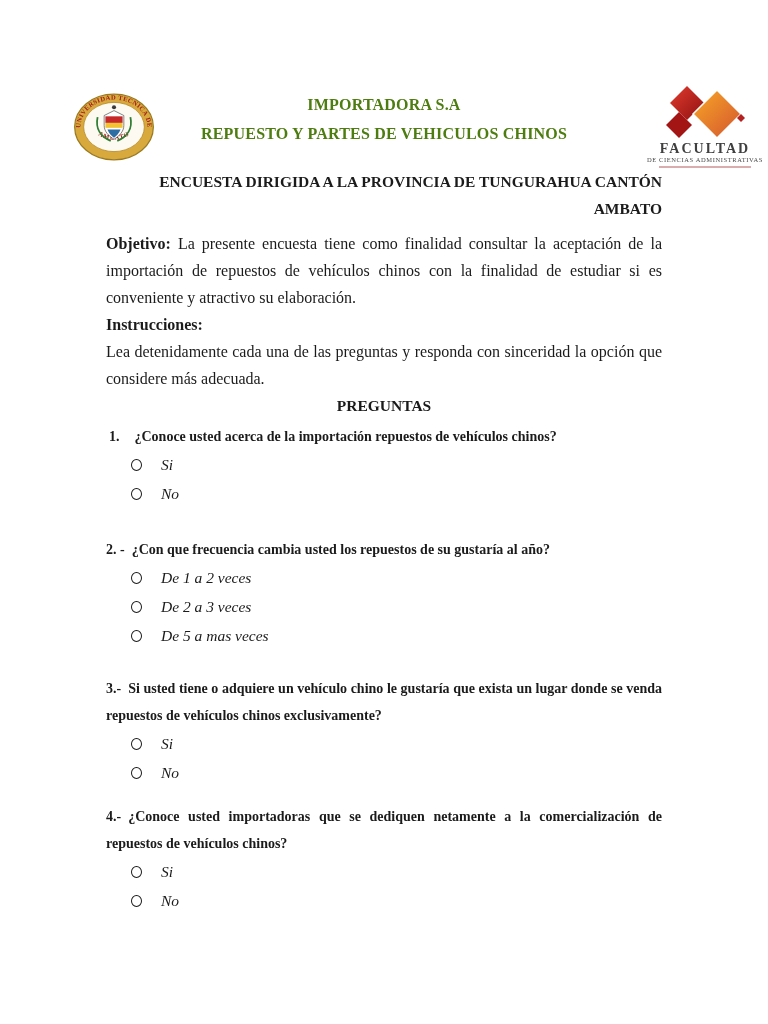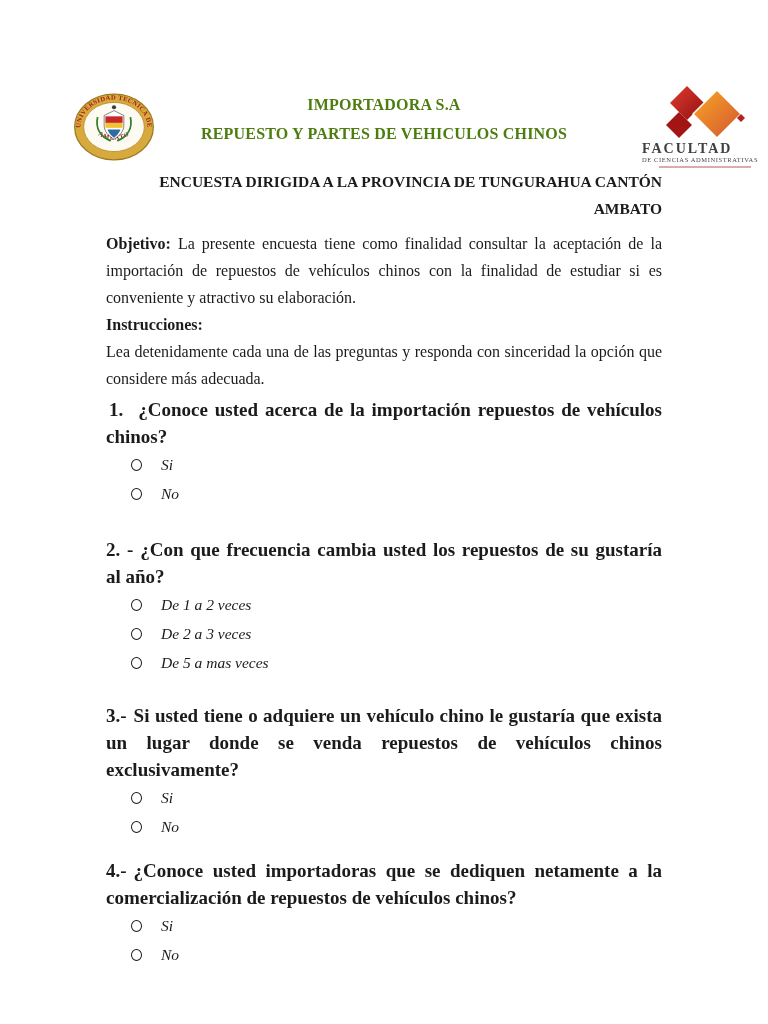--- a/index.html
+++ b/index.html
@@ -6,33 +6,33 @@
   .page{
     position:relative;width:768px;height:1024px;background:#ffffff;overflow:hidden;
     font-family:"Liberation Serif","DejaVu Serif",serif;color:#1b1b1b;
   }
   
   .red-titles{position:absolute;left:0;top:90px;width:768px;text-align:center;}
   .red-titles .line{font-weight:bold;font-size:16px;color:#4d7c0f;line-height:29px;letter-spacing:.2px;}
   
   .seal{position:absolute;left:64px;top:86px;width:100px;height:82px;}
   
-  .faculty{position:absolute;left:642px;top:84px;width:126px;text-align:left;}
+  .faculty{position:absolute;left:642px;top:84px;width:126px;text-align:center;}
   .faculty .diamonds{display:block;margin:0 auto;}
   .faculty .f-title{font-size:14px;font-weight:bold;color:#3f3f3f;letter-spacing:2px;line-height:15px;margin-top:1px;}
   .faculty .f-sub{font-size:6.5px;color:#4a4a4a;letter-spacing:.6px;line-height:8px;}
   .faculty .f-tagline{height:2px;width:92px;margin:2px auto 0;background:#c98a8a;opacity:.7;}
   
   .content{position:absolute;left:106px;top:168px;width:556px;}
   .doc-title{text-align:right;font-weight:bold;font-size:15.5px;line-height:27px;}
   .para{font-size:16px;line-height:27px;text-align:justify;margin:0;}
   .b{font-weight:bold;}
   .objective{margin-top:8px;}
   .center-h{ text-align:center;font-weight:bold;font-size:15.5px;line-height:27px;margin:0;}
-  .question{font-weight:bold;font-size:19px;line-height:27px;text-align:justify;margin:0;}
+  .question{font-weight:bold;font-size:14px;line-height:27px;text-align:justify;margin:0;}
   .q1{margin-top:4px;}
   .q2{margin-top:28px;}
   .q3{margin-top:25px;}
   .q4{margin-top:16px;}
   .qnum{margin-right:7px;}
   .q1 .qnum{margin-left:3px;margin-right:15px;}
   .opt-row{display:flex;align-items:center;margin-left:25px;height:29px;}
   .radio{display:inline-block;width:11px;height:12px;border:1.5px solid #1b1b1b;border-radius:50%;
          box-sizing:border-box;margin-right:19px;flex:0 0 auto;}
   .opt-label{font-size:15.5px;line-height:29px;font-style:italic;}
@@ -96,20 +96,21 @@
   <div class="content">
 
     <div class="doc-title">ENCUESTA DIRIGIDA A LA PROVINCIA DE TUNGURAHUA CANTÓN</div>
     <div class="doc-title">AMBATO</div>
 
     <p class="para objective"><span class="b">Objetivo:</span> <span>La presente encuesta tiene como finalidad consultar la aceptación de la importación de repuestos de vehículos chinos con la finalidad de estudiar si es conveniente y atractivo su elaboración.</span></p>
 
     <p class="para b">Instrucciones:</p>
     <p class="para">Lea detenidamente cada una de las preguntas y responda con sinceridad la opción que considere más adecuada.</p>
 
+    <p class="center-h">PREGUNTAS</p>
 
     <p class="question q1"><span class="qnum">1.</span><span>¿Conoce usted acerca de la importación repuestos de vehículos chinos?</span></p>
     <div class="opt-row">
       <span class="radio"></span>
       <span class="opt-label">Si</span>
     </div>
     <div class="opt-row">
       <span class="radio"></span>
       <span class="opt-label">No</span>
     </div>

